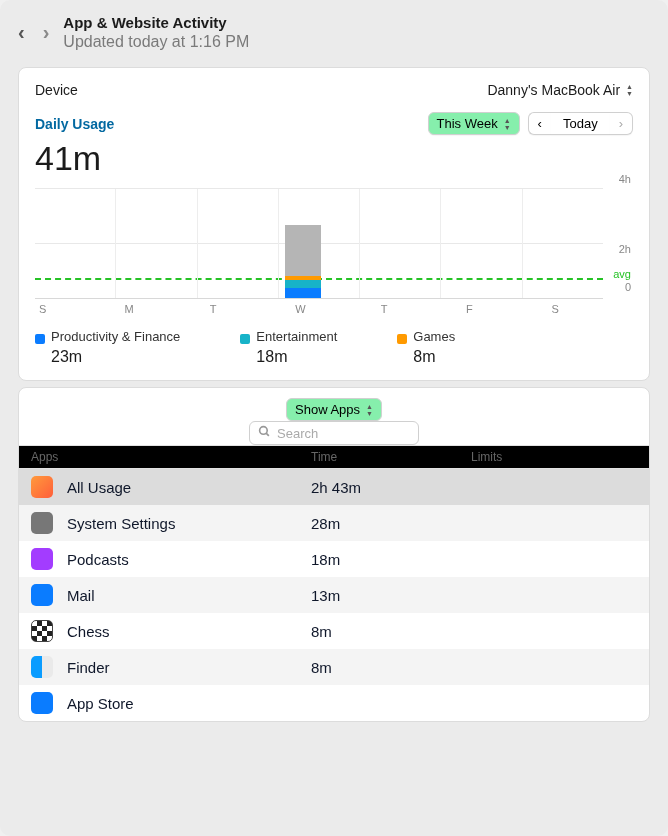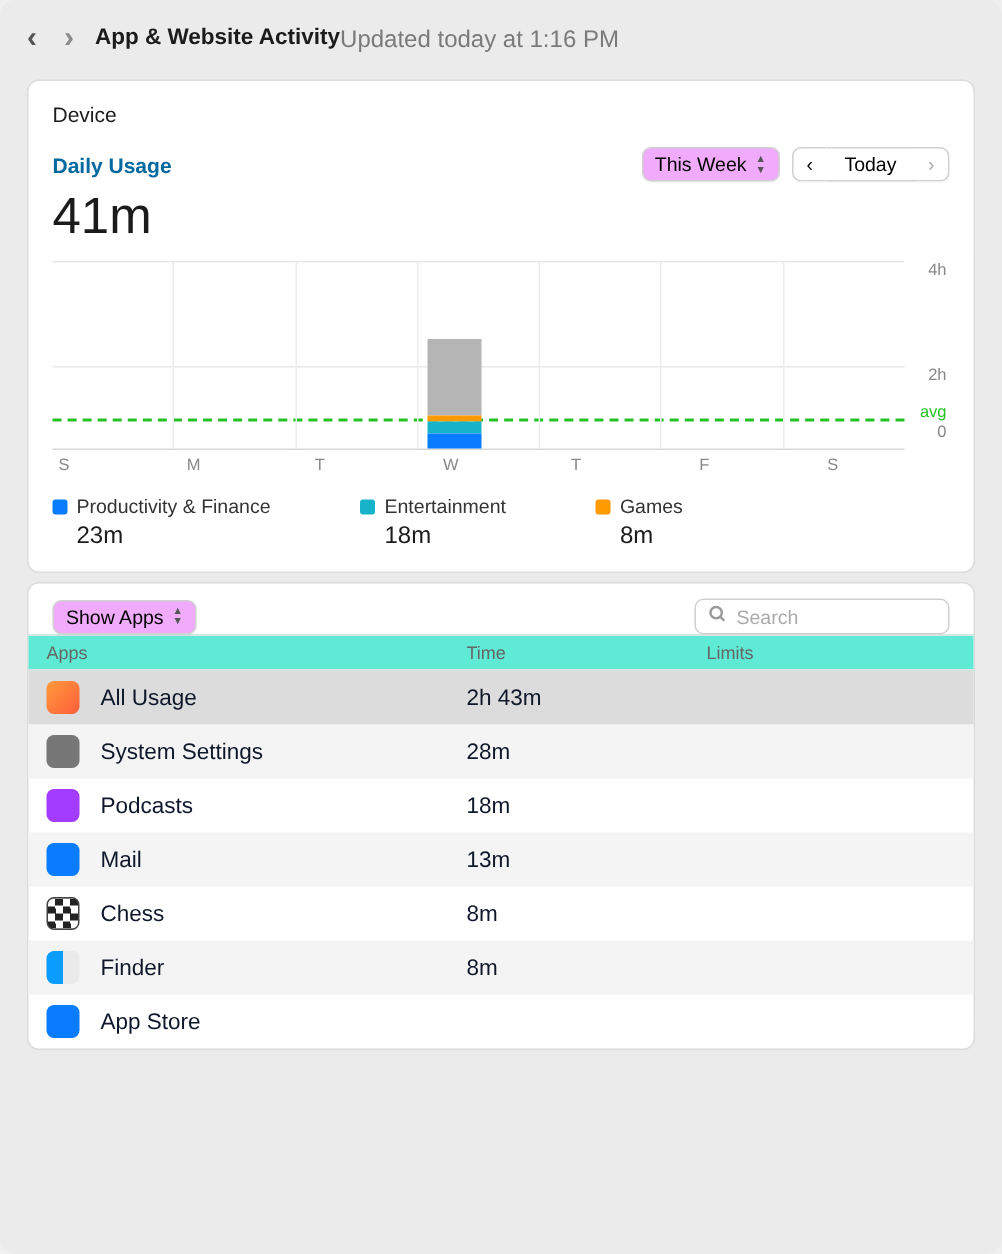--- a/index.html
+++ b/index.html
@@ -3,73 +3,73 @@
   <meta charset="utf-8">
   <style>
     * { box-sizing: border-box; margin: 0; padding: 0; font-family: -apple-system, BlinkMacSystemFont, "Segoe UI", Helvetica, Arial, sans-serif; }
     body { background: #f0f0f0; width: 668px; height: 836px; overflow: hidden; }
     .window { width: 668px; height: 836px; background: #ebebeb; border-radius: 10px; overflow: hidden; }
 
     .header { display: flex; align-items: center; padding: 14px 18px 10px 18px; gap: 14px; }
     .nav-arrows { display: flex; gap: 18px; color: #8a8a8a; }
     .nav-arrow { font-size: 20px; font-weight: 600; cursor: default; }
     .nav-arrow.active { color: #555; }
-    .title-block { display: flex; flex-direction: row; }
+    .title-block { display: flex; flex-direction: column; }
     .title { font-size: 15px; font-weight: 700; color: #1b1b1b; }
     .subtitle { font-size: 16px; color: #7a7a7a; margin-top: 2px; }
 
     .card { background: #fff; border: 1px solid #dcdcdc; border-radius: 8px; margin: 6px 18px; padding: 14px 16px; }
 
     .row { display: flex; align-items: flex-end; justify-content: space-between; }
     .label { font-size: 14px; color: #1b1b1b; }
     .device-select { display: flex; align-items: center; gap: 6px; font-size: 14px; color: #1b1b1b; cursor: default; }
     .select-stepper { display: inline-flex; flex-direction: column; font-size: 7px; line-height: 7px; color: #555; }
 
     .usage-header { display: flex; align-items: center; justify-content: space-between; margin-top: 14px; }
     .usage-label { font-size: 14px; font-weight: 600; color: #0369a1; }
     .period-controls { display: flex; align-items: center; gap: 8px; }
-    .chip-select { display: flex; align-items: center; gap: 6px; font-size: 13px; border: 1px solid #d0d0d0; border-radius: 6px; padding: 3px 8px; background: #f0abfc; box-shadow: 0 1px 1px rgba(0,0,0,0.04); cursor: default; }
+    .chip-select { display: flex; align-items: center; gap: 6px; font-size: 13px; border: 1px solid #d0d0d0; border-radius: 6px; padding: 3px 8px; background: #86efac; box-shadow: 0 1px 1px rgba(0,0,0,0.04); cursor: default; }
     .seg { display: flex; align-items: center; }
     .seg-btn { font-size: 13px; border: 1px solid #d0d0d0; padding: 3px 9px; background: #fff; cursor: default; box-shadow: 0 1px 1px rgba(0,0,0,0.04); }
     .seg-btn.left { border-radius: 6px 0 0 6px; }
     .seg-btn.mid { border-left: none; border-right: none; padding: 3px 12px; }
     .seg-btn.right { border-radius: 0 6px 6px 0; color: #aaa; }
     .seg-btn.left { border-right: none; }
     .seg-btn.right { border-left: none; }
 
     .big-number { font-size: 34px; font-weight: 500; color: #1b1b1b; margin-top: 4px; }
 
-    .chart-area { position: relative; height: 126px; margin-top: 10px; display: flex; }
+    .chart-area { position: relative; height: 111px; margin-top: 10px; display: flex; }
     .plot { flex: 1; position: relative; border-bottom: 1px solid #d8d8d8; border-top: 1px solid #e8e8e8; }
     .gridline { position: absolute; left: 0; right: 0; height: 0; border-top: 1px solid #e8e8e8; }
     .avg-line { position: absolute; left: 0; right: 0; height: 0; border-top: 2px dashed #25c225; }
     .day-cols { position: absolute; inset: 0; display: flex; }
     .day-col { flex: 1; position: relative; border-left: 1px solid #ededed; }
     .day-col:first-child { border-left: none; }
     .bar-stack { position: absolute; bottom: 0; left: 6px; width: 36px; display: flex; flex-direction: column-reverse; }
     .bar-seg { width: 100%; }
     .yaxis { width: 30px; position: relative; font-size: 11px; color: #888; }
     .ytick { position: absolute; right: 2px; transform: translateY(-50%); }
     .avg-label { position: absolute; right: 2px; color: #25c225; font-size: 11px; transform: translateY(-50%); }
     .xaxis { display: flex; margin-top: 4px; font-size: 11px; color: #888; }
     .xlabel { flex: 1; padding-left: 4px; }
 
     .legend { display: flex; gap: 60px; margin-top: 14px; font-size: 13px; }
     .legend-item { display: flex; flex-direction: column; }
-    .legend-top { display: flex; align-items: center; gap: 6px; color: #333; }
+    .legend-top { display: flex; align-items: flex-end; gap: 6px; color: #333; }
     .legend-swatch { width: 10px; height: 10px; border-radius: 2px; }
     .legend-val { font-size: 16px; color: #1b1b1b; margin-top: 4px; margin-left: 16px; }
 
     
-    .filter-row { display: flex; align-items: center; justify-content: space-between; padding: 2px 2px 10px 2px; }
+    .filter-row { display: flex; align-items: center; justify-content: space-between; padding: 2px 2px 10px 2px; flex-direction: column; }
     .search-field { display: flex; align-items: center; gap: 6px; border: 1px solid #d0d0d0; border-radius: 6px; padding: 3px 8px; width: 170px; color: #999; font-size: 13px; background: #fff; }
     .search-field input { border: none; outline: none; font-size: 13px; width: 100%; background: transparent; }
     .search-field input::placeholder { color: #aaa; }
 
-    .table-header { display: flex; font-size: 12px; color: #666; padding: 4px 0 4px 12px; background: #5eead4; border-top: 1px solid #e2e2e2; border-bottom: 1px solid #e2e2e2; }
+    .table-header { display: flex; font-size: 12px; color: #666; padding: 4px 0 4px 12px; background: #000000; border-top: 1px solid #e2e2e2; border-bottom: 1px solid #e2e2e2; }
     .col-apps { width: 280px; }
     .col-time { width: 160px; }
     .col-limits { flex: 1; }
 
     .apps-list { }
     .app-row { display: flex; align-items: center; padding: 7px 0 7px 12px; font-size: 15px; color: #0f172a; }
     .app-row:nth-child(even) { background: #f4f4f4; }
     .app-row.selected { background: #dcdcdc; }
     .app-icon { width: 22px; height: 22px; border-radius: 5px; margin-right: 14px; display: flex; align-items: center; justify-content: center; font-size: 13px; color: #fff; flex-shrink: 0; }
     .app-name { width: 244px; }
@@ -97,20 +97,27 @@
     </div>
     <div class="title-block">
       <div class="title">App &amp; Website Activity</div>
       <div class="subtitle">Updated today at 1:16 PM</div>
     </div>
   </div>
 
   <div class="card">
     <div class="row">
       <div class="label">Device</div>
+      <div class="device-select">
+        <span>Danny's MacBook Air</span>
+        <span class="select-stepper">
+            <span>▲</span>
+            <span>▼</span>
+          </span>
+      </div>
     </div>
 
     <div class="usage-header">
       <div class="usage-label">Daily Usage</div>
       <div class="period-controls">
         <div class="chip-select">
           <span>This Week</span>
           <span class="select-stepper">
               <span>▲</span>
               <span>▼</span>

